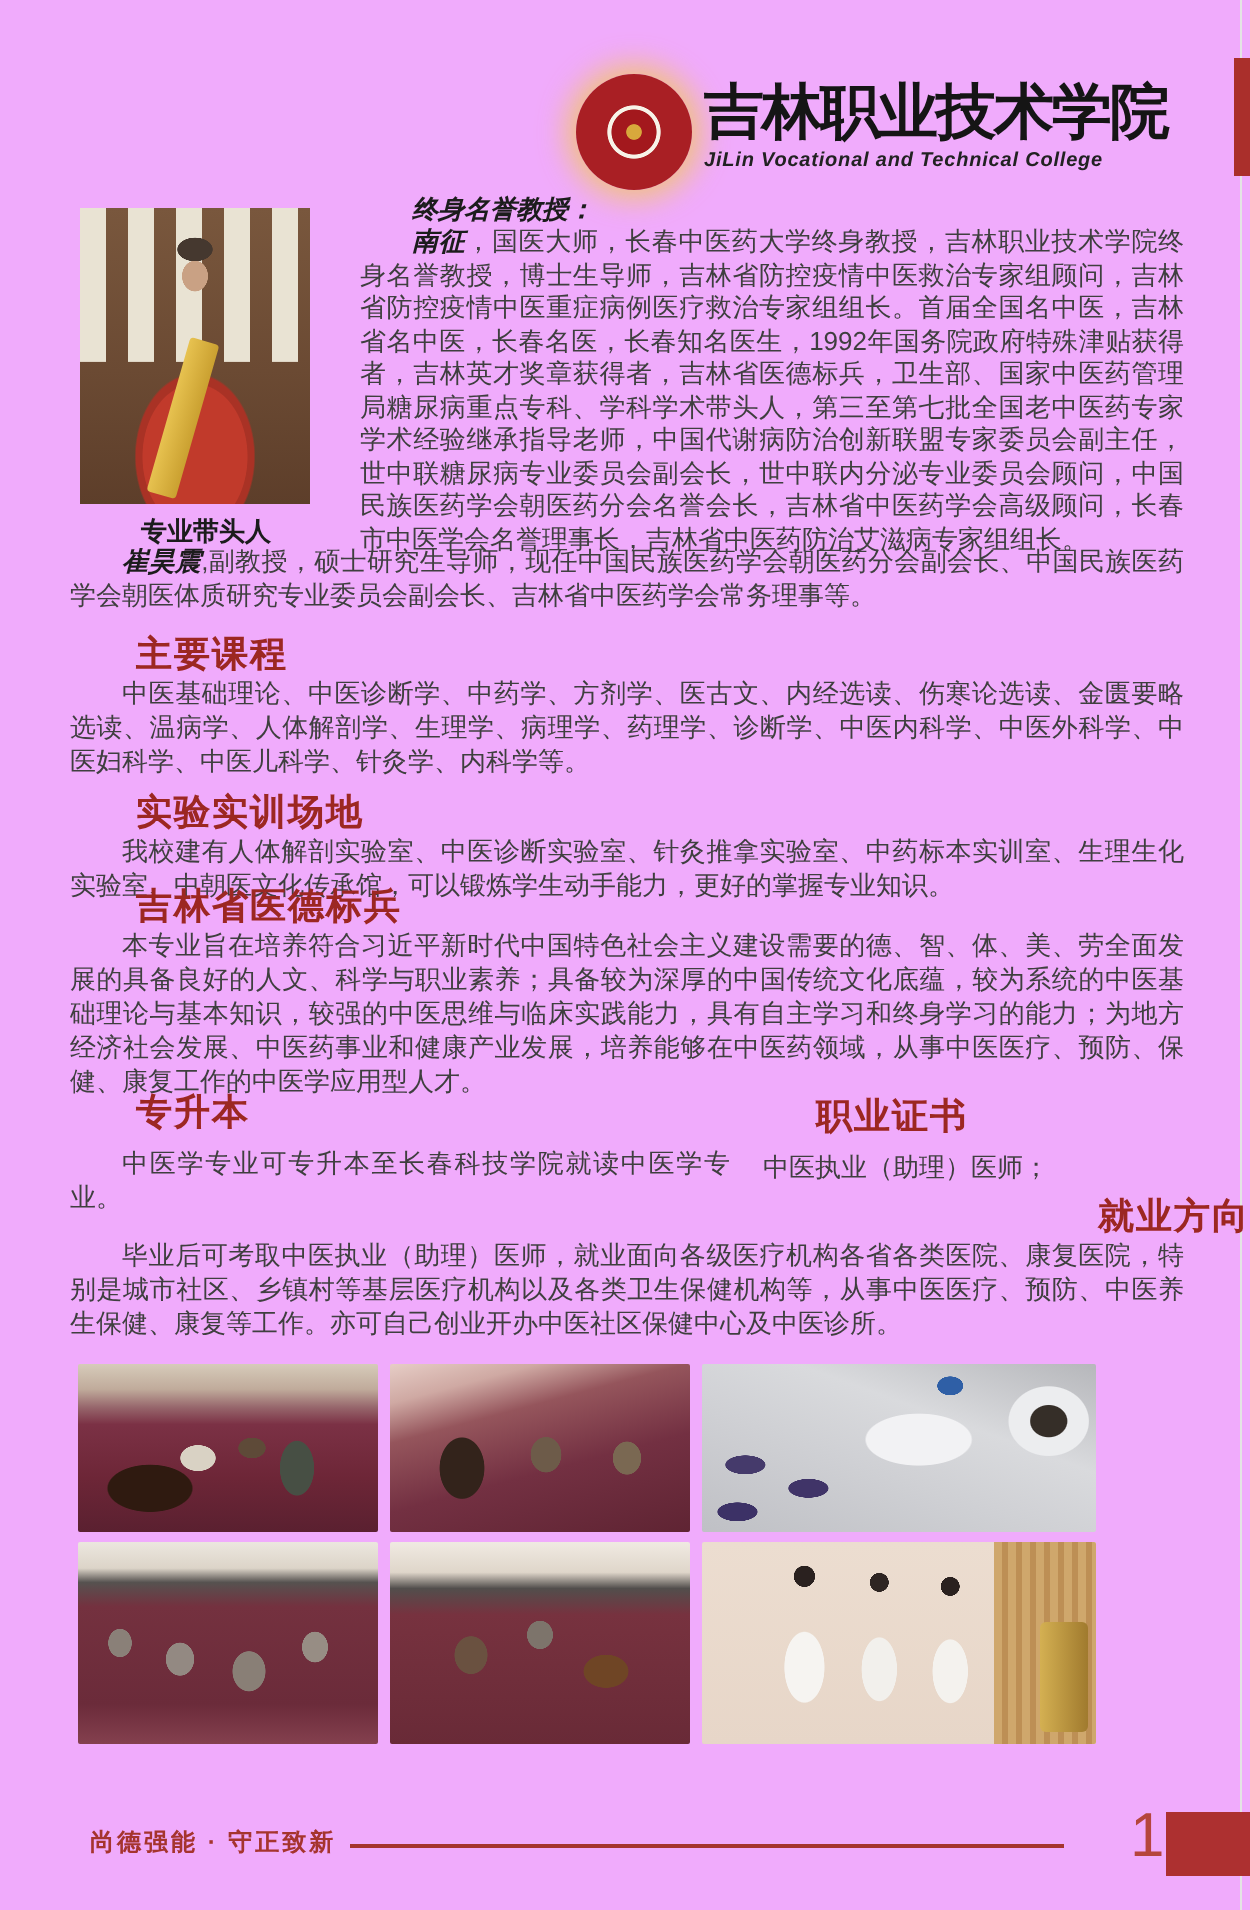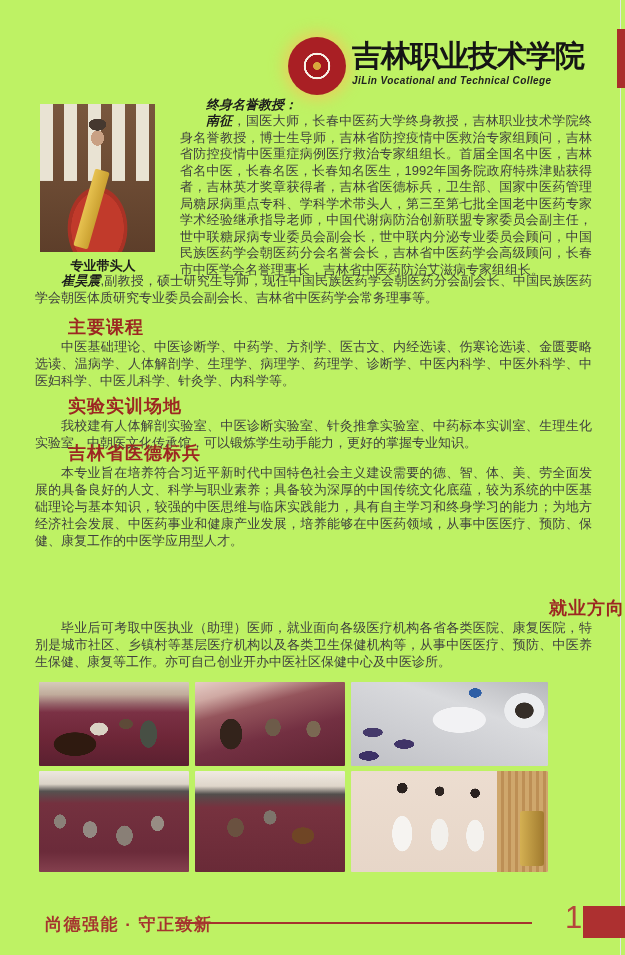--- a/index.html
+++ b/index.html
@@ -1,16 +1,16 @@
 <!DOCTYPE html>
 <html><head>
 <meta charset="utf-8">
 <style>
   html,body{margin:0;padding:0;background:#fff;}
-  .page{position:relative;width:625px;height:955px;background:#bef264;overflow:hidden;
+  .page{position:relative;width:625px;height:955px;background:#f0abfc;overflow:hidden;
         font-family:"Liberation Sans","DejaVu Sans",sans-serif;color:#3f3f3f;}
   .edge-line{position:absolute;left:620px;top:0;width:1px;height:955px;background:#e4e4e4;}
   .top-red-bar{position:absolute;left:617px;top:29px;width:8px;height:59px;background:#aa2f2b;}
 
   
   .seal{position:absolute;left:288px;top:37px;width:58px;height:58px;border-radius:50%;
     background:
       radial-gradient(circle at 50% 50%,
         #d8a83c 0 9%, #a3181d 10% 27%, #f7f3e8 28% 32%, #a91f24 33% 74%,
         #fdf6e6 75% 79%, #a91f24 80% 100%);
@@ -97,21 +97,21 @@
     radial-gradient(ellipse 17px 30px at 26% 62%, #f6f4f1 0 58%, rgba(0,0,0,0) 60%),
     radial-gradient(ellipse 15px 27px at 45% 63%, #f2f0ec 0 58%, rgba(0,0,0,0) 60%),
     radial-gradient(ellipse 15px 27px at 63% 64%, #f4f2ee 0 58%, rgba(0,0,0,0) 60%),
     linear-gradient(180deg,#ecddd0 0%,#e7d6c8 100%);}
   .pF .wood{position:absolute;right:0;top:0;width:26%;height:100%;
     background:repeating-linear-gradient(90deg,#cfa76c 0 4px,#bd8f55 4px 7px);}
   .pF .canister{position:absolute;right:2%;top:40%;width:12%;height:54%;
     background:linear-gradient(90deg,#d4b052,#a07a2e);border-radius:3px;}
 
   
-  .footer-motto{position:absolute;left:45px;top:913px;font-size:17px;font-weight:bold;
+  .footer-motto{position:absolute;left:45px;top:913px;font-size:12px;font-weight:bold;
     letter-spacing:1.5px;color:#a5342e;}
   .footer-rule{position:absolute;left:175px;top:922px;width:357px;height:2px;background:#a5342e;}
   .footer-page{position:absolute;left:565px;top:900px;font-size:31px;color:#b5453c;}
   .footer-block{position:absolute;left:583px;top:906px;width:42px;height:32px;background:#ad3030;}
 </style>
 </head>
 <body>
 
 <div class="page">
   <div class="edge-line"></div>
@@ -136,20 +136,30 @@
 
   <h3 class="abs sec sec1-h">主要课程</h3>
   <p class="abs para sec1-b">中医基础理论、中医诊断学、中药学、方剂学、医古文、内经选读、伤寒论选读、金匮要略选读、温病学、人体解剖学、生理学、病理学、药理学、诊断学、中医内科学、中医外科学、中医妇科学、中医儿科学、针灸学、内科学等。</p>
 
   <h3 class="abs sec sec2-h">实验实训场地</h3>
   <p class="abs para sec2-b">我校建有人体解剖实验室、中医诊断实验室、针灸推拿实验室、中药标本实训室、生理生化实验室、中朝医文化传承馆，可以锻炼学生动手能力，更好的掌握专业知识。</p>
 
   <h3 class="abs sec sec3-h">吉林省医德标兵</h3>
   <p class="abs para sec3-b">本专业旨在培养符合习近平新时代中国特色社会主义建设需要的德、智、体、美、劳全面发展的具备良好的人文、科学与职业素养；具备较为深厚的中国传统文化底蕴，较为系统的中医基础理论与基本知识，较强的中医思维与临床实践能力，具有自主学习和终身学习的能力；为地方经济社会发展、中医药事业和健康产业发展，培养能够在中医药领域，从事中医医疗、预防、保健、康复工作的中医学应用型人才。</p>
 
+  <div class="abs twocol">
+    <div class="col-left">
+      <h3 class="sec">专升本</h3>
+      <p class="para">中医学专业可专升本至长春科技学院就读中医学专业。</p>
+    </div>
+    <div class="col-right">
+      <h3 class="sec">职业证书</h3>
+      <p class="para">中医执业（助理）医师；</p>
+    </div>
+  </div>
 
   <h3 class="abs sec sec4-h">就业方向</h3>
   <p class="abs para sec4-b">毕业后可考取中医执业（助理）医师，就业面向各级医疗机构各省各类医院、康复医院，特别是城市社区、乡镇村等基层医疗机构以及各类卫生保健机构等，从事中医医疗、预防、中医养生保健、康复等工作。亦可自己创业开办中医社区保健中心及中医诊所。</p>
 
   <div class="gallery">
     <div class="ph pA"></div>
     <div class="ph pB"></div>
     <div class="ph pC"></div>
     <div class="ph pD"></div>
     <div class="ph pE"></div>

